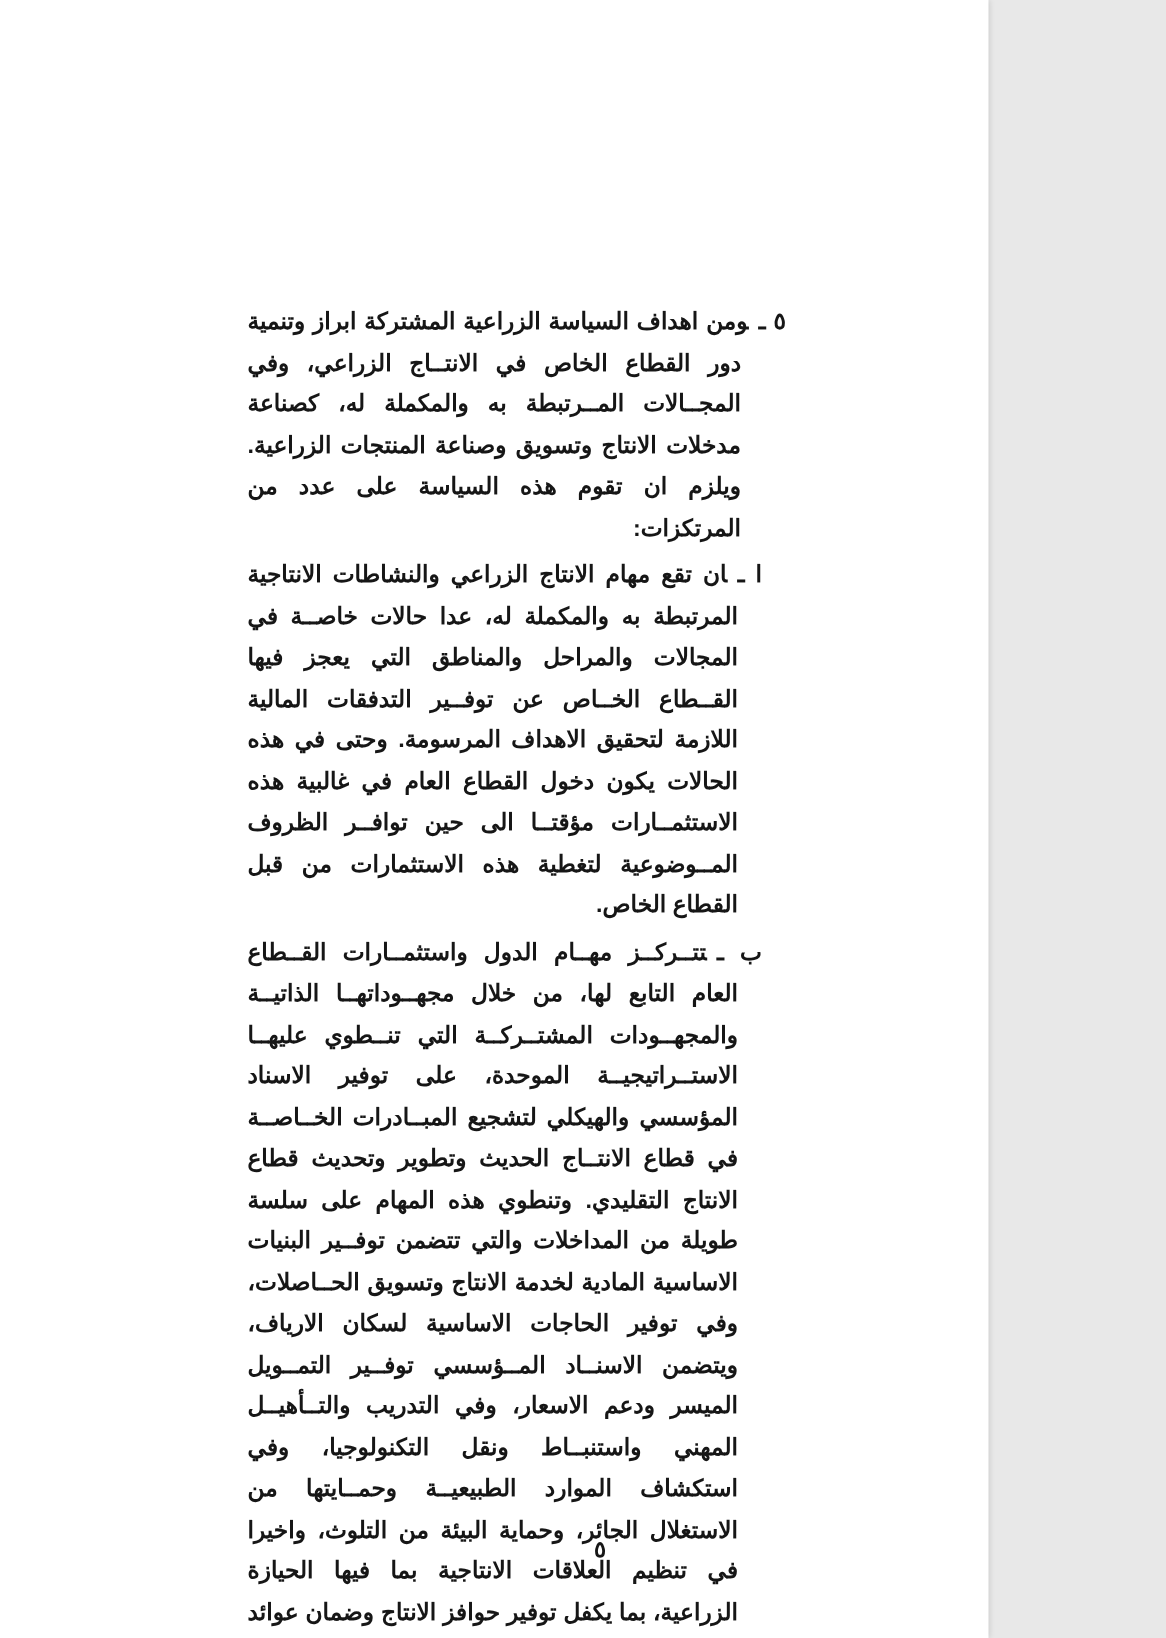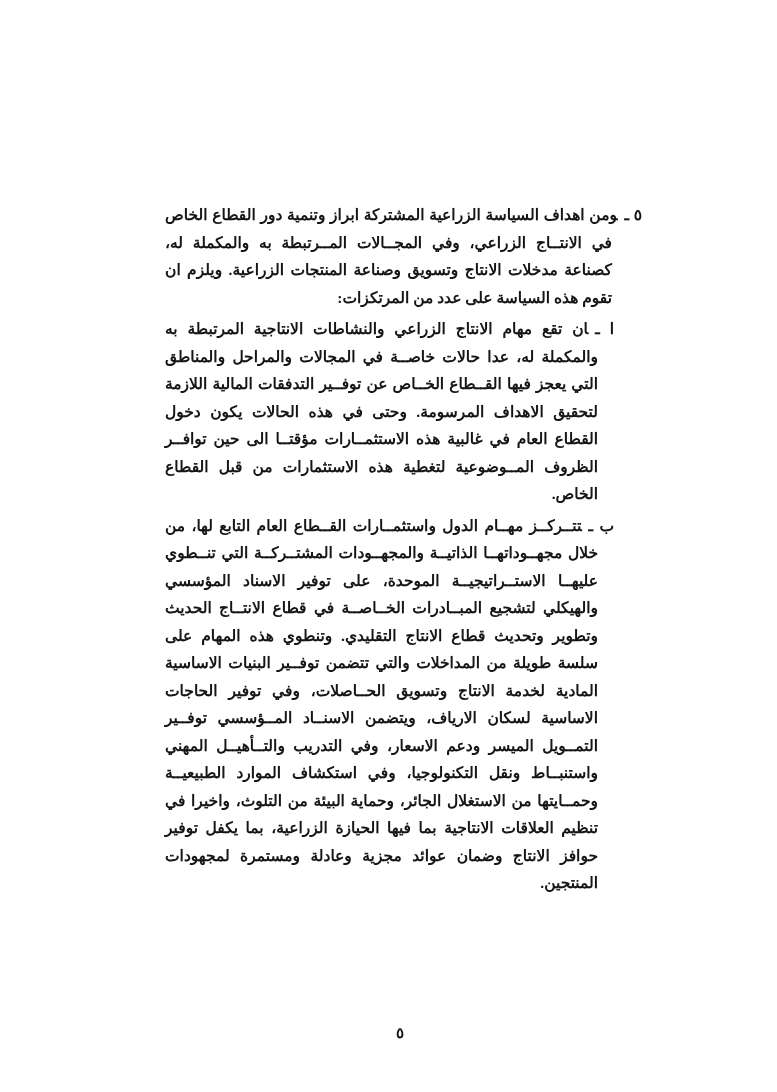--- a/index.html
+++ b/index.html
@@ -2,24 +2,24 @@
 <html lang="ar"><head>
 <meta charset="utf-8">
 <style>
   html, body {
     margin: 0;
     padding: 0;
     background: #e8e8e8;
   }
   .page {
     position: relative;
-    width: 777px;
+    width: 659px;
     height: 1092px;
     background: #ffffff;
-    font-family: Liberation Serif, serif;
+    font-family: Liberation Sans, sans-serif;
     color: #161616;
     overflow: hidden;
     box-shadow: 0 0 4px rgba(0,0,0,0.15);
   }
   .textblock {
     position: absolute;
     top: 201px;
     right: 135px;
     left: 165px;
     direction: rtl;
@@ -34,21 +34,21 @@
   }
   .item .marker {
     white-space: pre;
     margin-left: 7px;
   }
   .lvl1 {
     padding-right: 30px;
     text-indent: -30px;
   }
   .lvl2 {
-    margin-right: 28px;
+    margin-right: 16px;
     padding-right: 16px;
     text-indent: -16px;
     margin-top: 4px;
   }
   .page-number {
     position: absolute;
     top: 1024px;
     left: 385px;
     width: 30px;
     text-align: center;

